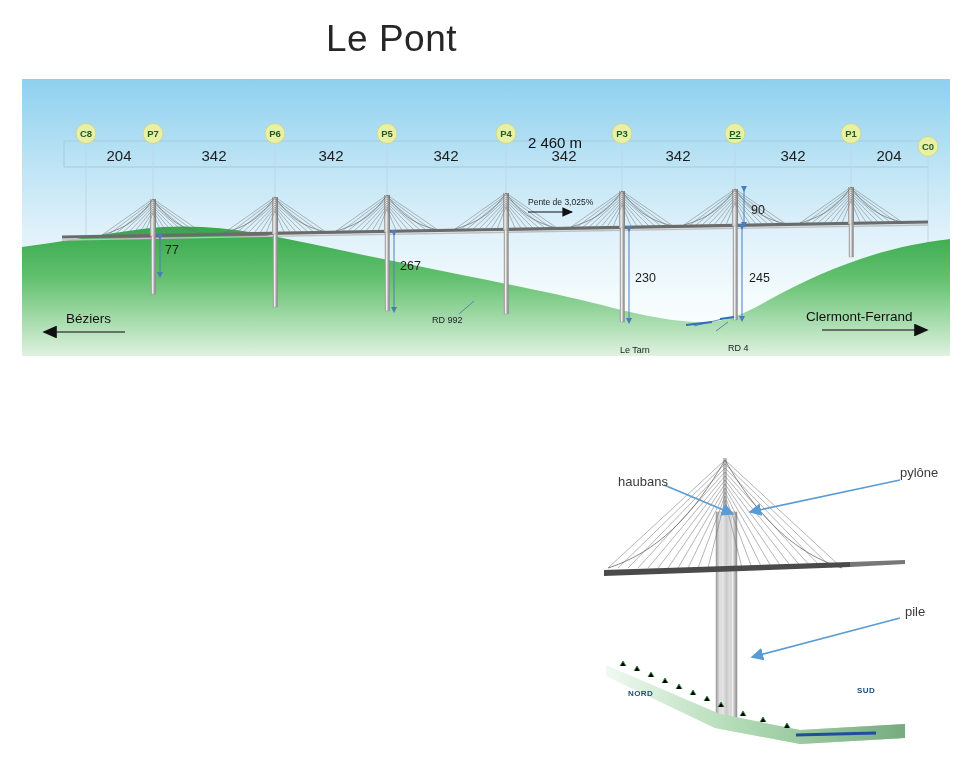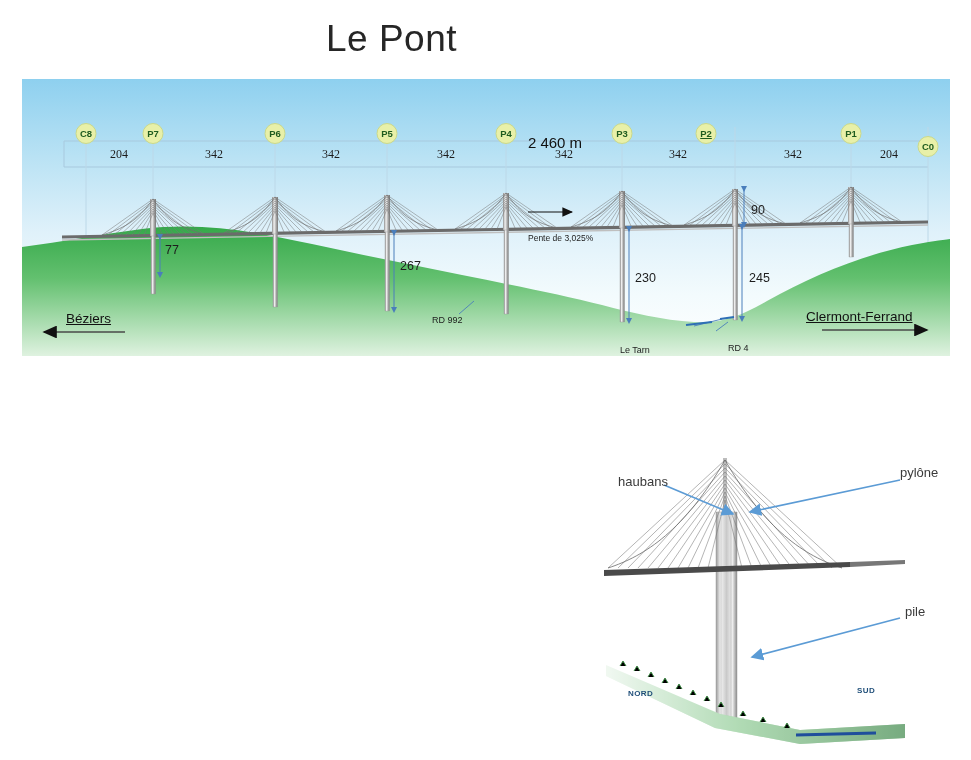--- a/index.html
+++ b/index.html
@@ -37,22 +37,22 @@
     border:1px solid #cbd98a;
     color:#1f5c1f;
     font-size:9.5px;font-weight:bold;
     line-height:19px;text-align:center;
     font-family:"Liberation Sans", sans-serif;
     transform:translateX(-50%);
   }
   .span-label{
     position:absolute;
     transform:translateX(-50%);
-    font-size:12px;color:#1d1d1d;
-    font-family:Liberation Serif, serif;
+    font-size:15px;color:#1d1d1d;
+    font-family:Liberation Sans, sans-serif;
   }
   .total-label{
     position:absolute;
     font-size:15px;color:#111;
     font-family:"Liberation Sans", sans-serif;
     transform:translateX(-50%);
   }
   .height-label{
     position:absolute;
     font-size:12.5px;color:#1d1d1d;
@@ -67,21 +67,20 @@
     position:absolute;
     font-size:9px;color:#1d1d1d;
     font-family:"Liberation Sans", sans-serif;
     white-space:nowrap;
   }
   .city-label{
     position:absolute;
     font-size:13.5px;color:#111;
     font-family:"Liberation Sans", sans-serif;
     white-space:nowrap;
-    text-decoration:underline;
   }
 
   
   .para{
     position:absolute;
     font-size:20.5px;line-height:32px;
     color:#1a1a1a;
     font-family:"Liberation Sans", sans-serif;
   }
   .para1{left:28px;top:392px;width:905px;}
@@ -358,42 +357,42 @@
         <line x1="800" y1="251" x2="905" y2="251" stroke="#4a4a4a" stroke-width="1.6" marker-end="url(#arrBlack)"></line>
       </g>
     </svg>
 
     <div class="pier-chip" style="left:64px;top:44px;">C8</div>
     <div class="pier-chip" style="left:131px;top:44px;">P7</div>
     <div class="pier-chip" style="left:253px;top:44px;">P6</div>
     <div class="pier-chip" style="left:365px;top:44px;">P5</div>
     <div class="pier-chip" style="left:484px;top:44px;">P4</div>
     <div class="pier-chip" style="left:600px;top:44px;">P3</div>
-    <div class="pier-chip" style="left:684px;top:44px;text-decoration:underline;">P2</div>
+    <div class="pier-chip" style="left:713px;top:44px;text-decoration:underline;">P2</div>
     <div class="pier-chip" style="left:829px;top:44px;">P1</div>
     <div class="pier-chip" style="left:906px;top:44px;margin-top:13px;">C0</div>
 
     <div class="total-label" style="left:533px;top:55px;">2 460 m</div>
 
     <div class="span-label" style="left:97px;top:68px;">204</div>
     <div class="span-label" style="left:192px;top:68px;">342</div>
     <div class="span-label" style="left:309px;top:68px;">342</div>
     <div class="span-label" style="left:424px;top:68px;">342</div>
     <div class="span-label" style="left:542px;top:68px;">342</div>
     <div class="span-label" style="left:656px;top:68px;">342</div>
     <div class="span-label" style="left:771px;top:68px;">342</div>
     <div class="span-label" style="left:867px;top:68px;">204</div>
 
     <div class="height-label" style="left:143px;top:164px;">77</div>
     <div class="height-label" style="left:378px;top:180px;">267</div>
     <div class="height-label" style="left:613px;top:192px;">230</div>
     <div class="height-label" style="left:727px;top:192px;">245</div>
     <div class="height-label" style="left:729px;top:124px;">90</div>
 
-    <div class="slope-label" style="left:506px;top:118px;margin-top:36px;">Pente de 3,025%</div>
+    <div class="slope-label" style="left:506px;top:118px;">Pente de 3,025%</div>
 
     <div class="road-label" style="left:410px;top:236px;">RD 992</div>
     <div class="road-label" style="left:598px;top:266px;">Le Tarn</div>
 
     <div class="road-label" style="left:706px;top:264px;">RD 4</div>
 
     <div class="city-label" style="left:44px;top:232px;">Béziers</div>
     <div class="city-label" style="left:784px;top:230px;">Clermont-Ferrand</div>
   </div>
 

